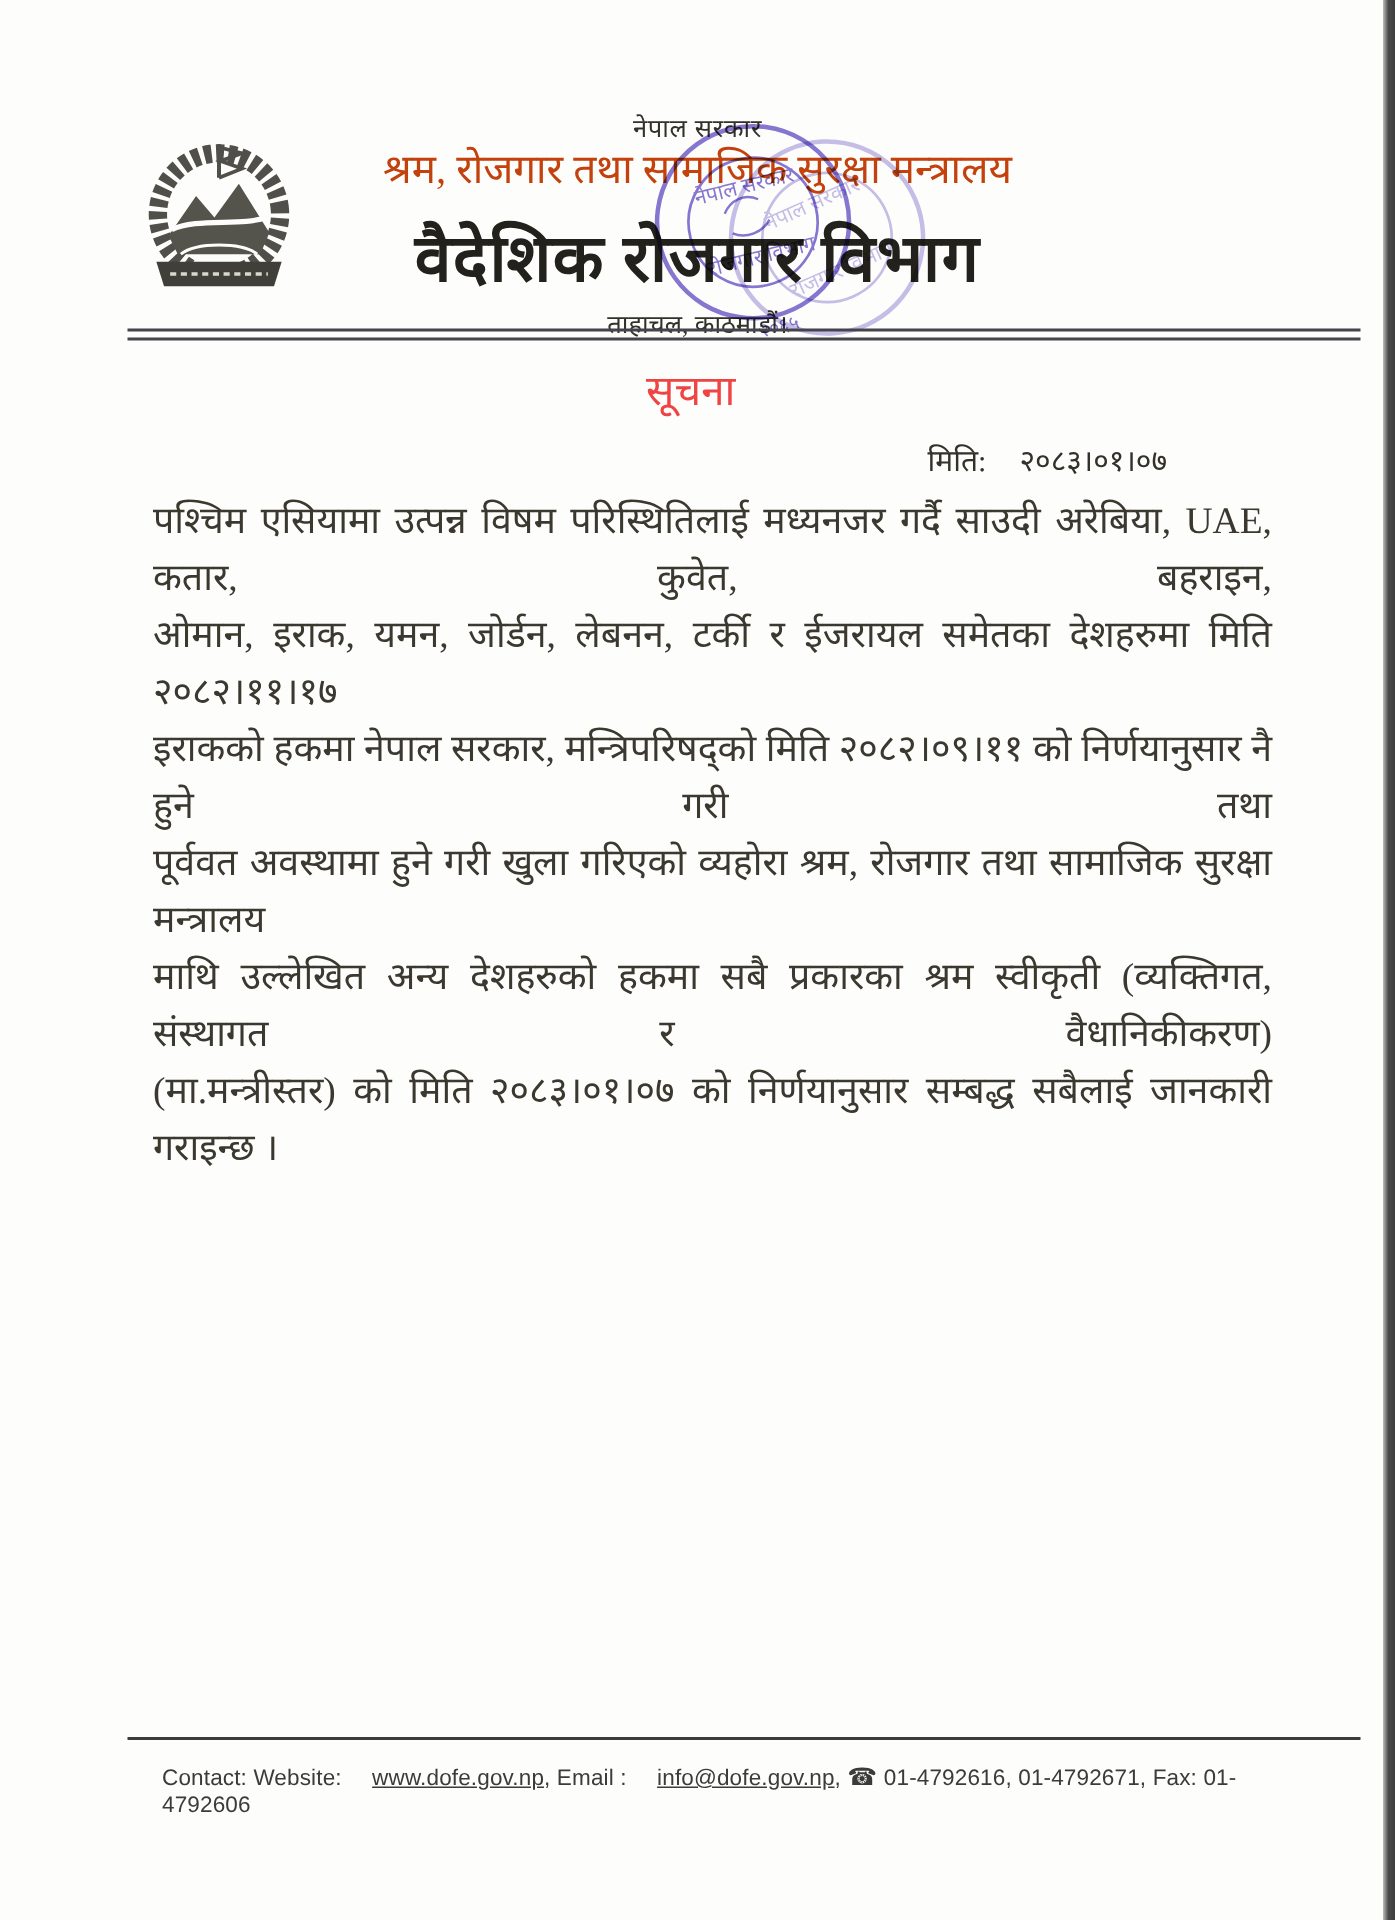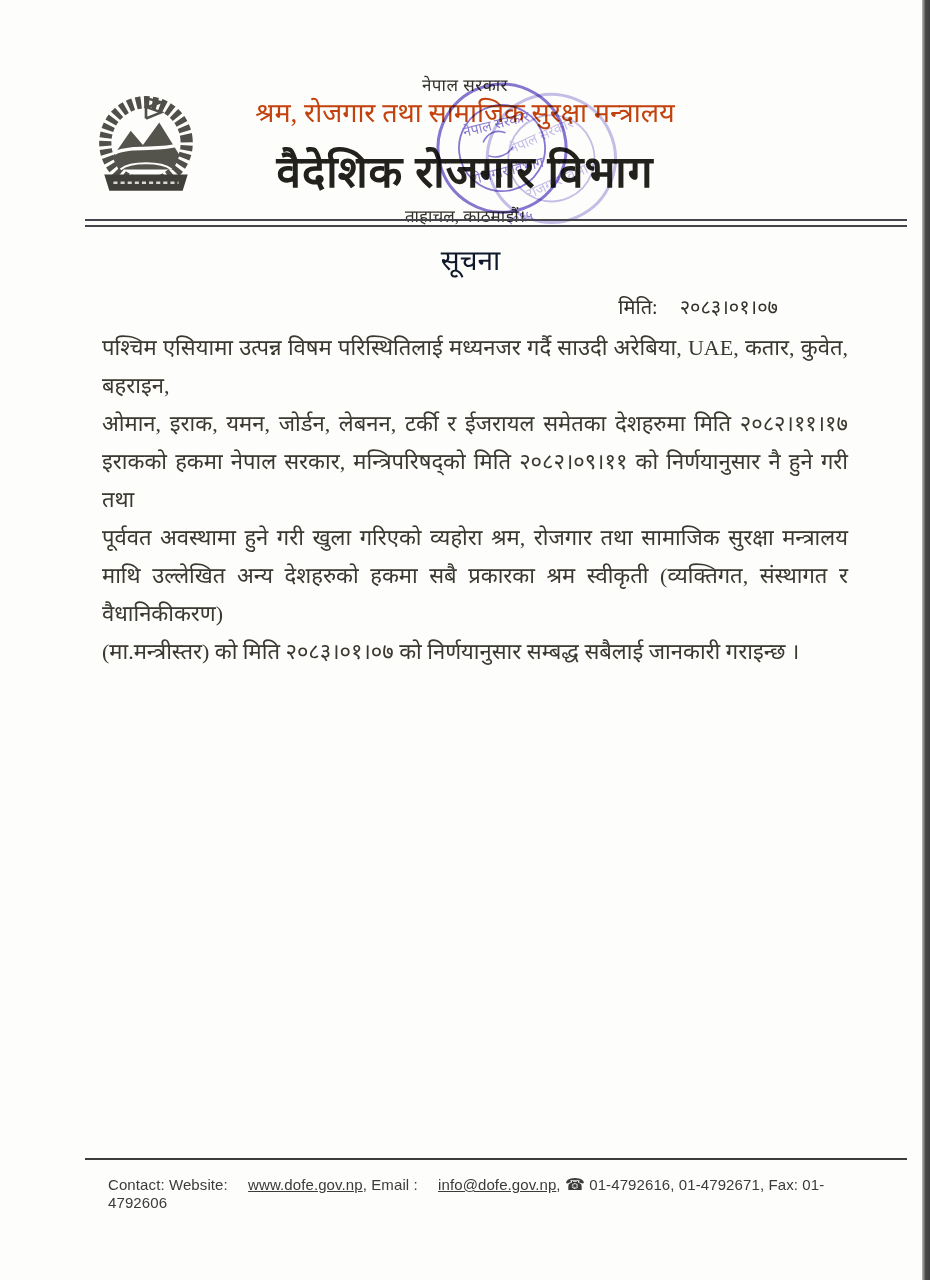--- a/index.html
+++ b/index.html
@@ -22,24 +22,24 @@
   .hdr-addr{font-size:17px;color:#33312a;margin-top:9px;}
   .rule2{
     position:absolute;left:85px;top:219px;width:822px;height:4px;
     border-top:2px solid #44444c;border-bottom:2px solid #44444c;
   }
   
   .stamp{position:absolute;mix-blend-mode:multiply;pointer-events:none;}
   .stamp-a{left:428px;top:72px;opacity:.8;transform:rotate(-14deg);}
   .stamp-b{left:478px;top:82px;opacity:.38;transform:rotate(-24deg);}
   
-  .notice-title{position:absolute;left:18px;top:240px;width:905px;text-align:center;font-size:28px;color:#0f172a;}
+  .notice-title{position:absolute;left:8px;top:240px;width:905px;text-align:center;font-size:28px;color:#ef4444;}
   .date-line{position:absolute;top:293px;right:152px;font-size:20px;color:#33312a;}
   .date-line .val{margin-left:22px;}
-  .body-text{position:absolute;left:102px;top:329px;width:746px;font-size:22px;line-height:38px;color:#3a382f;}
+  .body-text{position:absolute;left:102px;top:329px;width:746px;font-size:25px;line-height:38px;color:#3a382f;}
   .bline{text-align:justify;text-align-last:justify;}
   .bline.last{text-align:last;text-align-last:auto;}
   
   .sig{position:absolute;left:583px;top:546px;width:215px;height:140px;}
   .sig svg{position:absolute;left:0;top:0;}
   .sig-dots{position:absolute;left:14px;top:74px;width:168px;height:0;border-bottom:4px dotted #4e4b42;}
   .sig-name{position:absolute;left:0;top:104px;width:200px;text-align:center;font-size:19px;color:#33312a;}
   
   .f-rule{position:absolute;left:85px;top:1158px;width:822px;border-top:2px solid #3c3c3c;}
   .f-text{

